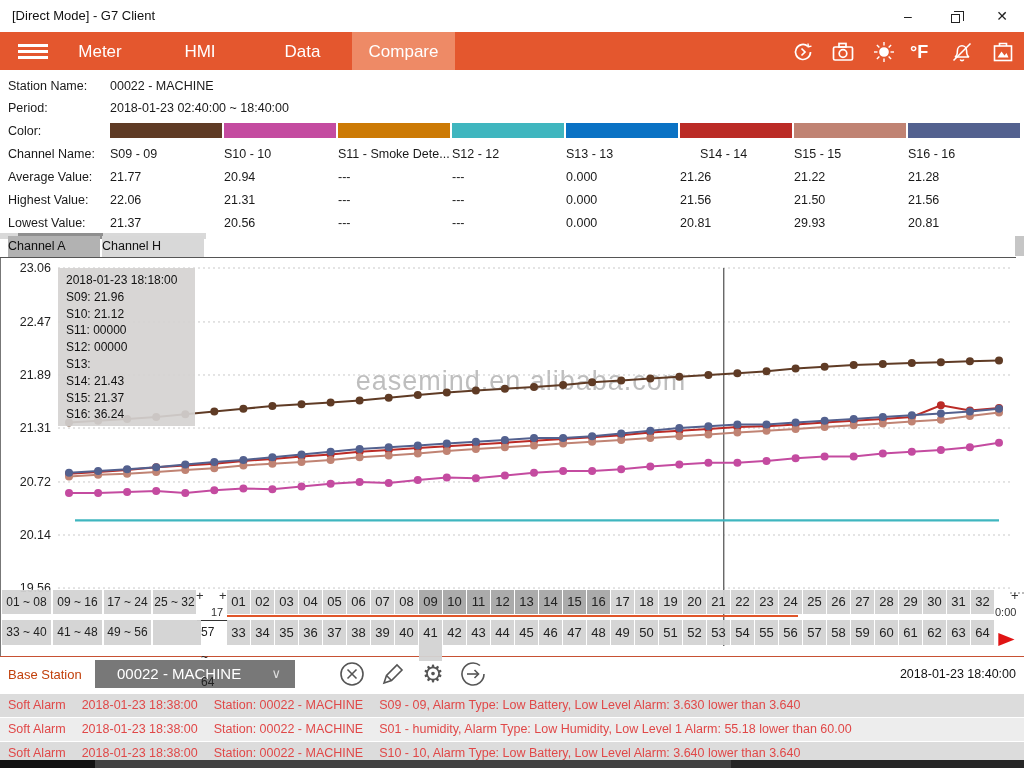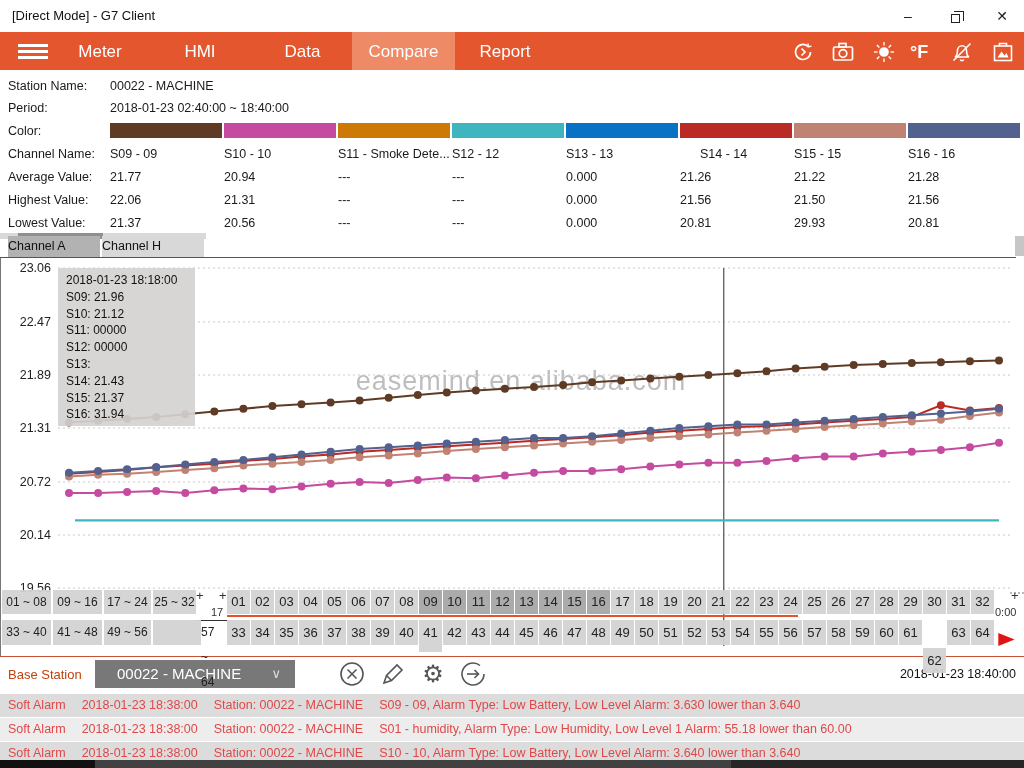--- a/index.html
+++ b/index.html
@@ -100,21 +100,20 @@
   <div class="abs" id="menubar">
     <div class="abs" id="hamburger">
         <div></div>
         <div></div>
         <div></div>
       </div>
     <div class="abs menu-item" style="left:50px;width:100px;">Meter</div>
     <div class="abs menu-item" style="left:155px;width:90px;">HMI</div>
     <div class="abs menu-item" style="left:255px;width:95px;">Data</div>
     <div class="abs menu-item active" style="left:352px;width:103px;">Compare</div>
-    <div class="abs menu-item" style="left:460px;width:90px;">Report</div>
 
     <div class="abs mb-icon" style="left:791px;">
       <svg viewBox="0 0 24 24" fill="none" stroke="#fff" stroke-width="1.7">
         <path d="M19.5 12a7.5 7.5 0 1 1-2.6-5.7"></path>
           <path d="M17 3.5 L17.3 6.8 L20.5 6.1" stroke-width="1.4"></path>
         <path d="M10.5 8.5 L14 12 L10.5 15.5"></path>
       </svg>
     </div>
     <div class="abs mb-icon" style="left:831px;">
       <svg viewBox="0 0 24 24" fill="none" stroke="#fff" stroke-width="1.7">
@@ -427,21 +426,21 @@
     <div class="abs" id="tooltip">
       <div>2018-01-23 18:18:00</div>
       <div id="tooltip-lines">
           <div>S09: 21.96</div>
           <div>S10: 21.12</div>
           <div>S11: 00000</div>
           <div>S12: 00000</div>
           <div>S13:</div>
           <div>S14: 21.43</div>
           <div>S15: 21.37</div>
-          <div>S16: 31.94</div>
+          <div>S16: 36.24</div>
         </div>
     </div>
   </div>
 
   <div id="buttons-layer">
       <div class="abs rng-btn" style="left: 2px; top: 590px; width: 49px; height: 24px; line-height: 24px;">01 ~ 08</div>
       <div class="abs rng-btn" style="left: 53px; top: 590px; width: 49px; height: 24px; line-height: 24px;">09 ~ 16</div>
       <div class="abs rng-btn" style="left: 104px; top: 590px; width: 47px; height: 24px; line-height: 24px;">17 ~ 24</div>
       <div class="abs rng-btn" style="left: 153px; top: 590px; width: 43px; height: 24px; line-height: 24px;">25 ~ 32</div>
       <div class="abs rng-btn" style="left: 2px; top: 620px; width: 49px; height: 25px; line-height: 25px;">33 ~ 40</div>
@@ -484,42 +483,42 @@
       <div class="abs num-btn" style="left: 947px; top: 590px; width: 23px; height: 24px; line-height: 24px;">31</div>
       <div class="abs num-btn" style="left: 971px; top: 590px; width: 23px; height: 24px; line-height: 24px;">32</div>
       <div class="abs num-btn" style="left: 227px; top: 620px; width: 23px; height: 25px; line-height: 25px;">33</div>
       <div class="abs num-btn" style="left: 251px; top: 620px; width: 23px; height: 25px; line-height: 25px;">34</div>
       <div class="abs num-btn" style="left: 275px; top: 620px; width: 23px; height: 25px; line-height: 25px;">35</div>
       <div class="abs num-btn" style="left: 299px; top: 620px; width: 23px; height: 25px; line-height: 25px;">36</div>
       <div class="abs num-btn" style="left: 323px; top: 620px; width: 23px; height: 25px; line-height: 25px;">37</div>
       <div class="abs num-btn" style="left: 347px; top: 620px; width: 23px; height: 25px; line-height: 25px;">38</div>
       <div class="abs num-btn" style="left: 371px; top: 620px; width: 23px; height: 25px; line-height: 25px;">39</div>
       <div class="abs num-btn" style="left: 395px; top: 620px; width: 23px; height: 25px; line-height: 25px;">40</div>
-      <div class="abs num-btn" style="left: 419px; top: 620px; width: 23px; height: 32px; line-height: 25px;">41</div>
+      <div class="abs num-btn" style="left: 419px; top: 620px; width: 23px; height: 41px; line-height: 25px;">41</div>
       <div class="abs num-btn" style="left: 443px; top: 620px; width: 23px; height: 25px; line-height: 25px;">42</div>
       <div class="abs num-btn" style="left: 467px; top: 620px; width: 23px; height: 25px; line-height: 25px;">43</div>
       <div class="abs num-btn" style="left: 491px; top: 620px; width: 23px; height: 25px; line-height: 25px;">44</div>
       <div class="abs num-btn" style="left: 515px; top: 620px; width: 23px; height: 25px; line-height: 25px;">45</div>
       <div class="abs num-btn" style="left: 539px; top: 620px; width: 23px; height: 25px; line-height: 25px;">46</div>
       <div class="abs num-btn" style="left: 563px; top: 620px; width: 23px; height: 25px; line-height: 25px;">47</div>
       <div class="abs num-btn" style="left: 587px; top: 620px; width: 23px; height: 25px; line-height: 25px;">48</div>
       <div class="abs num-btn" style="left: 611px; top: 620px; width: 23px; height: 25px; line-height: 25px;">49</div>
       <div class="abs num-btn" style="left: 635px; top: 620px; width: 23px; height: 25px; line-height: 25px;">50</div>
       <div class="abs num-btn" style="left: 659px; top: 620px; width: 23px; height: 25px; line-height: 25px;">51</div>
       <div class="abs num-btn" style="left: 683px; top: 620px; width: 23px; height: 25px; line-height: 25px;">52</div>
       <div class="abs num-btn" style="left: 707px; top: 620px; width: 23px; height: 25px; line-height: 25px;">53</div>
       <div class="abs num-btn" style="left: 731px; top: 620px; width: 23px; height: 25px; line-height: 25px;">54</div>
       <div class="abs num-btn" style="left: 755px; top: 620px; width: 23px; height: 25px; line-height: 25px;">55</div>
       <div class="abs num-btn" style="left: 779px; top: 620px; width: 23px; height: 25px; line-height: 25px;">56</div>
       <div class="abs num-btn" style="left: 803px; top: 620px; width: 23px; height: 25px; line-height: 25px;">57</div>
       <div class="abs num-btn" style="left: 827px; top: 620px; width: 23px; height: 25px; line-height: 25px;">58</div>
       <div class="abs num-btn" style="left: 851px; top: 620px; width: 23px; height: 25px; line-height: 25px;">59</div>
       <div class="abs num-btn" style="left: 875px; top: 620px; width: 23px; height: 25px; line-height: 25px;">60</div>
       <div class="abs num-btn" style="left: 899px; top: 620px; width: 23px; height: 25px; line-height: 25px;">61</div>
-      <div class="abs num-btn" style="left: 923px; top: 620px; width: 23px; height: 25px; line-height: 25px; margin-top: 28px;">62</div>
+      <div class="abs num-btn" style="left: 923px; top: 620px; width: 23px; height: 25px; line-height: 25px;">62</div>
       <div class="abs num-btn" style="left: 947px; top: 620px; width: 23px; height: 25px; line-height: 25px;">63</div>
       <div class="abs num-btn" style="left: 971px; top: 620px; width: 23px; height: 25px; line-height: 25px;">64</div>
     </div>
   <div class="abs" id="axis-frag-left">17</div>
   <div class="abs" id="axis-frag-right">0:00</div>
   <div class="abs" id="axis-line-gap"></div>
   <div class="abs" id="orange-axis-line"></div>
   <div class="abs" id="dotted-frag"></div>
   <div class="abs" id="next-arrow">▶</div>
 

